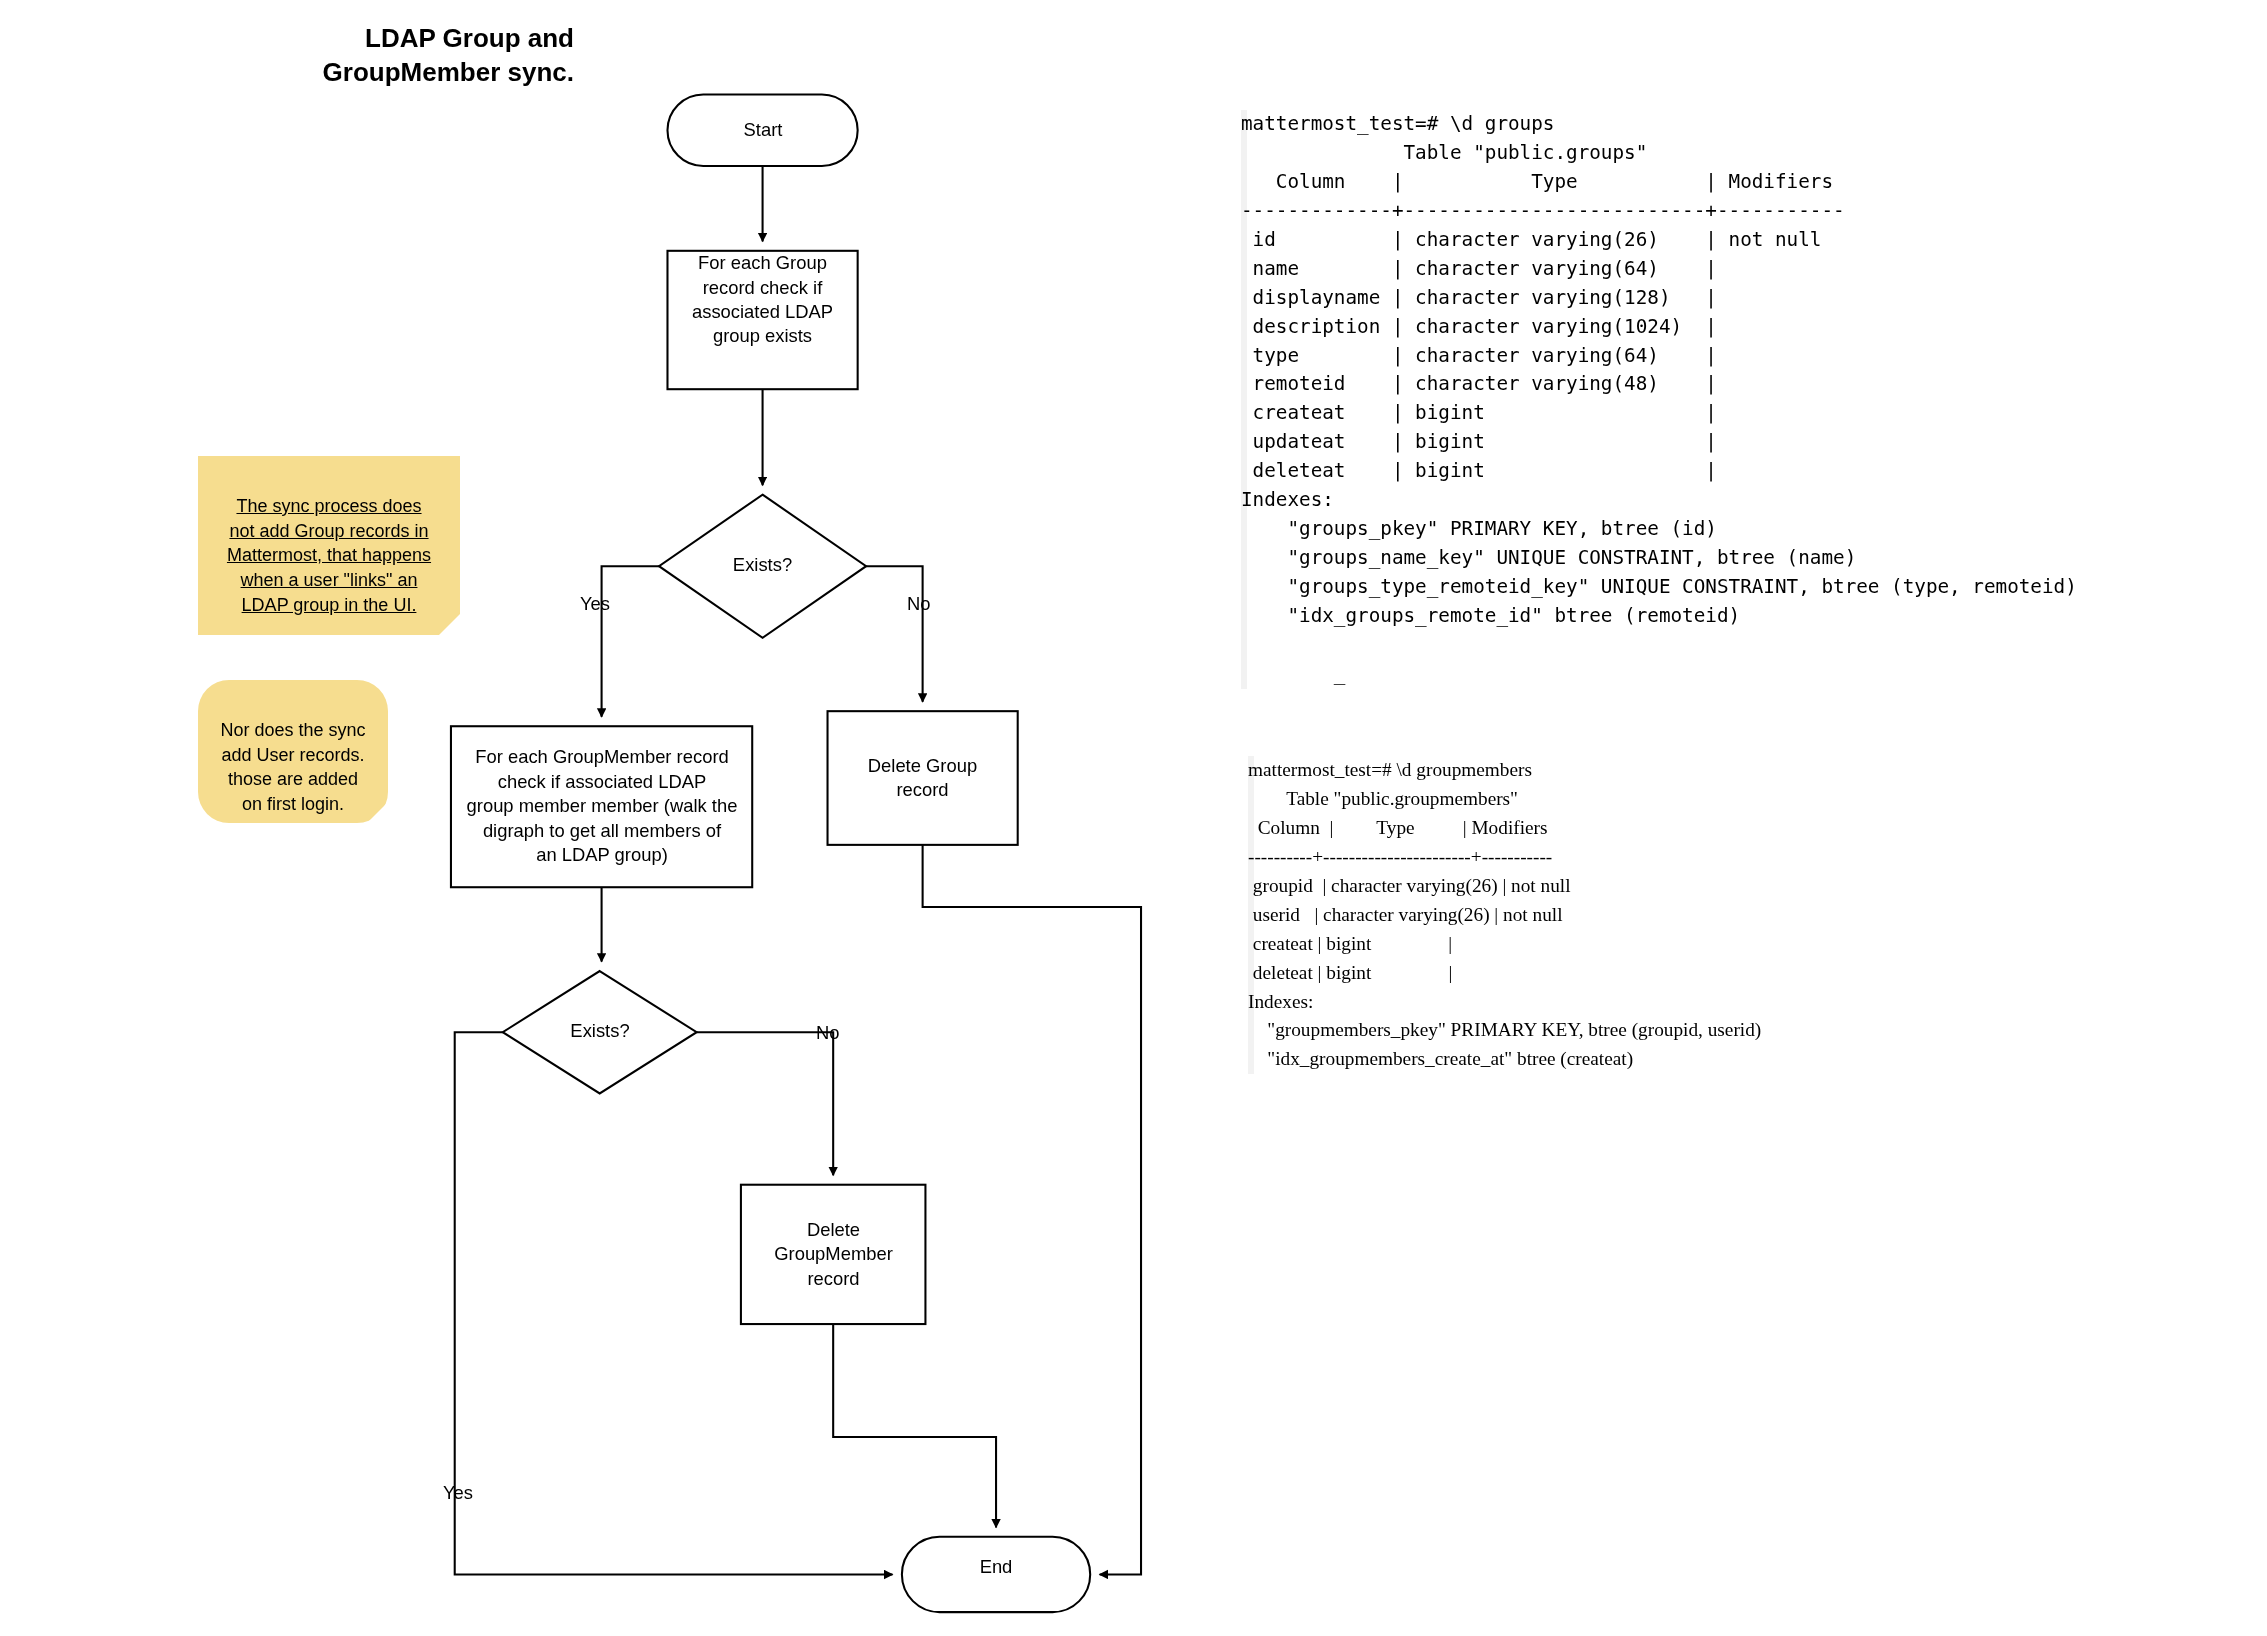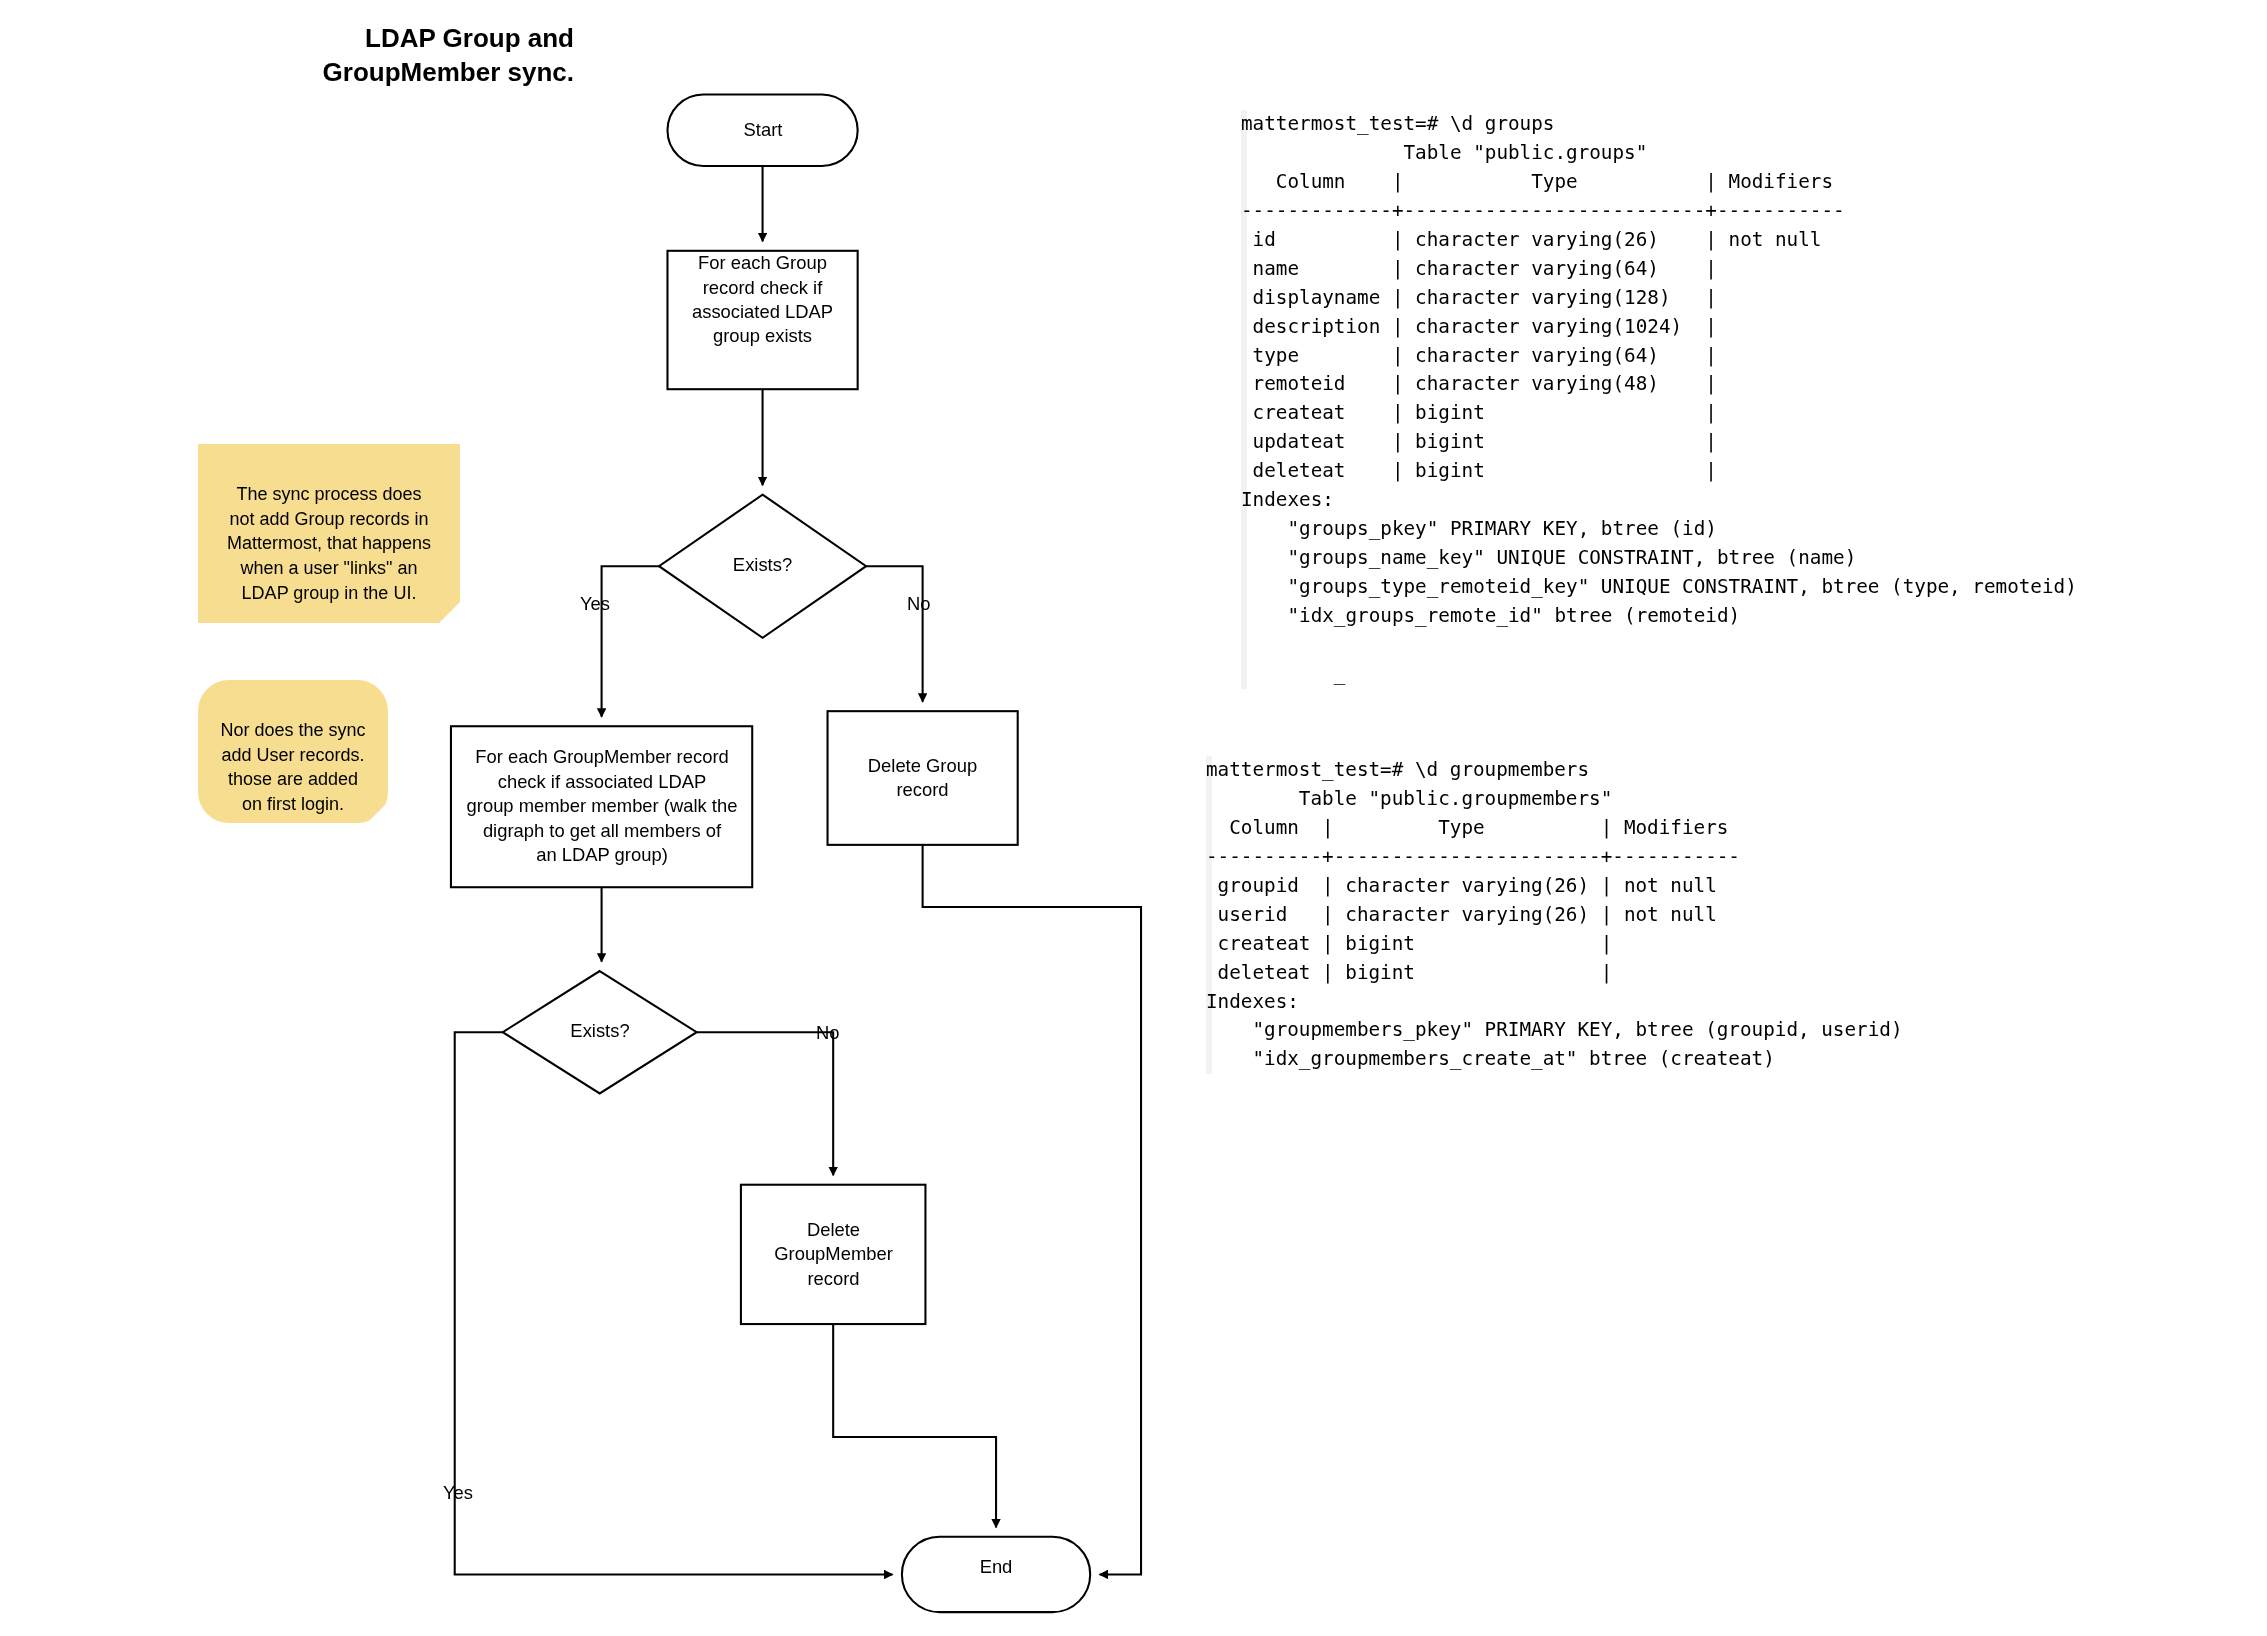--- a/index.html
+++ b/index.html
@@ -68,34 +68,34 @@
   }
   .note .fold {
     position: absolute;
     right: 0;
     bottom: 0;
     width: 0;
     height: 0;
     border-left: 21px solid transparent;
     border-bottom: 21px solid #ffffff;
   }
-  .note.n1 { left: 198px; top: 444px; width: 262px; height: 179px; }
+  .note.n1 { left: 198px; top: 456px; width: 262px; height: 179px; text-decoration: underline; }
   .note.n2 { left: 198px; top: 680px; width: 190px; height: 143px; border-radius: 31px; }
   
   .term {
     position: absolute;
     font-family: "DejaVu Sans Mono", monospace;
     font-size: 19.3px;
     line-height: 1.50;
     color: #000000;
     white-space: pre;
     background: linear-gradient(to right, #f2f2f2 0px, #f2f2f2 5.6px, #ffffff 5.6px);
   }
   .term.t1 { left: 1241px; top: 110px; }
-  .term.t2 { left: 1206px; top: 756px; }
+  .term.t2 { left: 1248px; top: 756px; font-family: Liberation Serif, serif; }
 </style>
 </head>
 <body>
 
 <div class="canvas">
 
   <div class="title">LDAP Group and
 GroupMember sync.</div>
 
   <svg id="flow-svg" viewBox="0 0 2408 1738" xmlns="http://www.w3.org/2000/svg">

